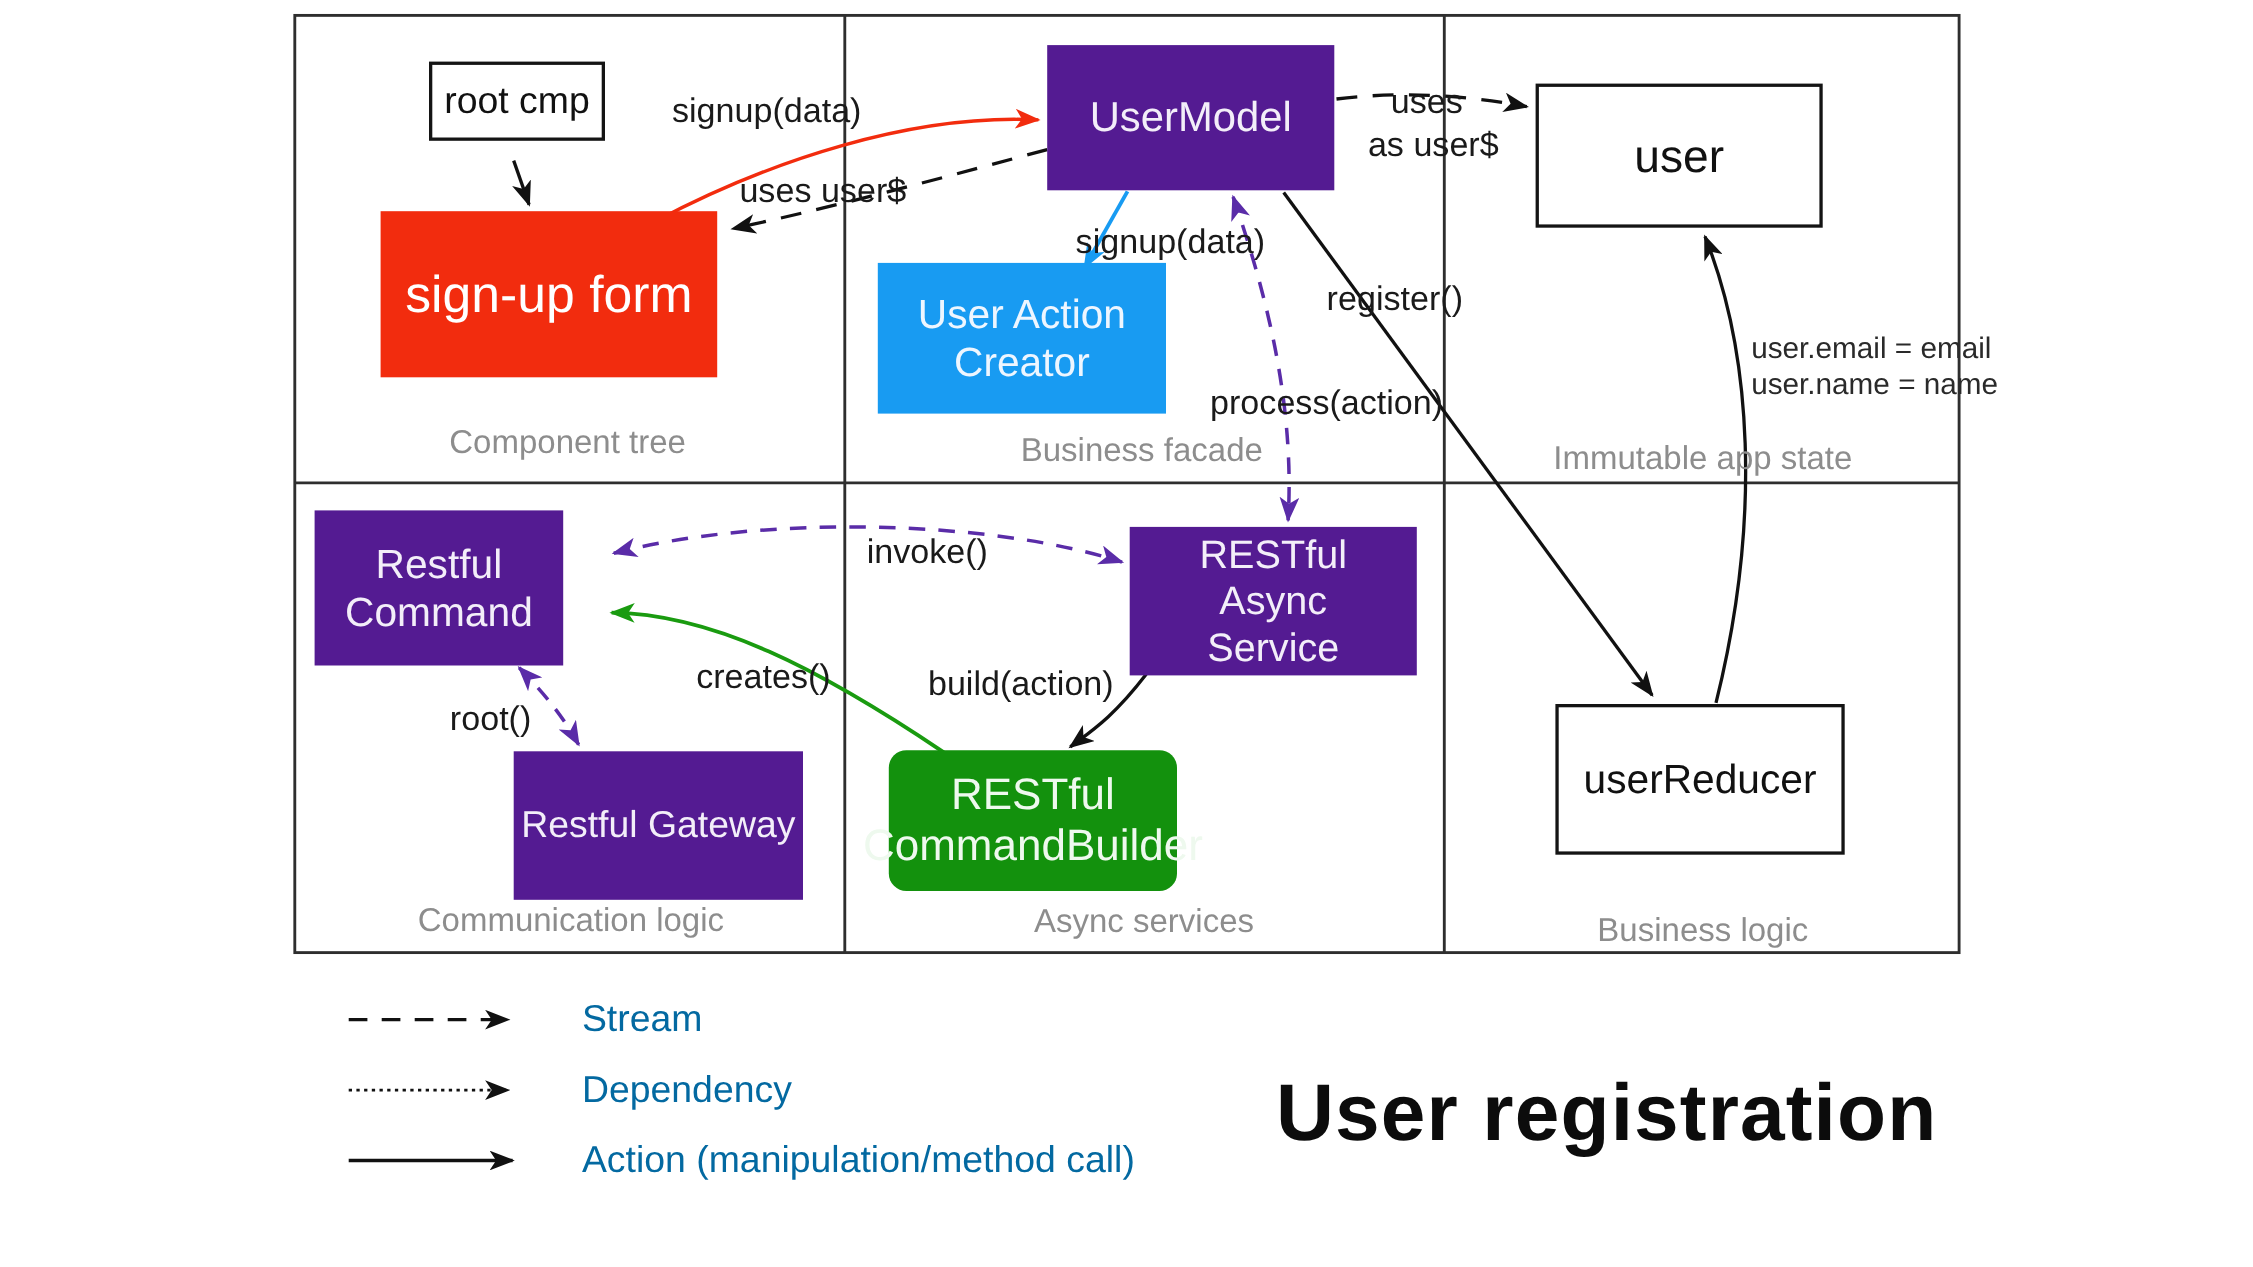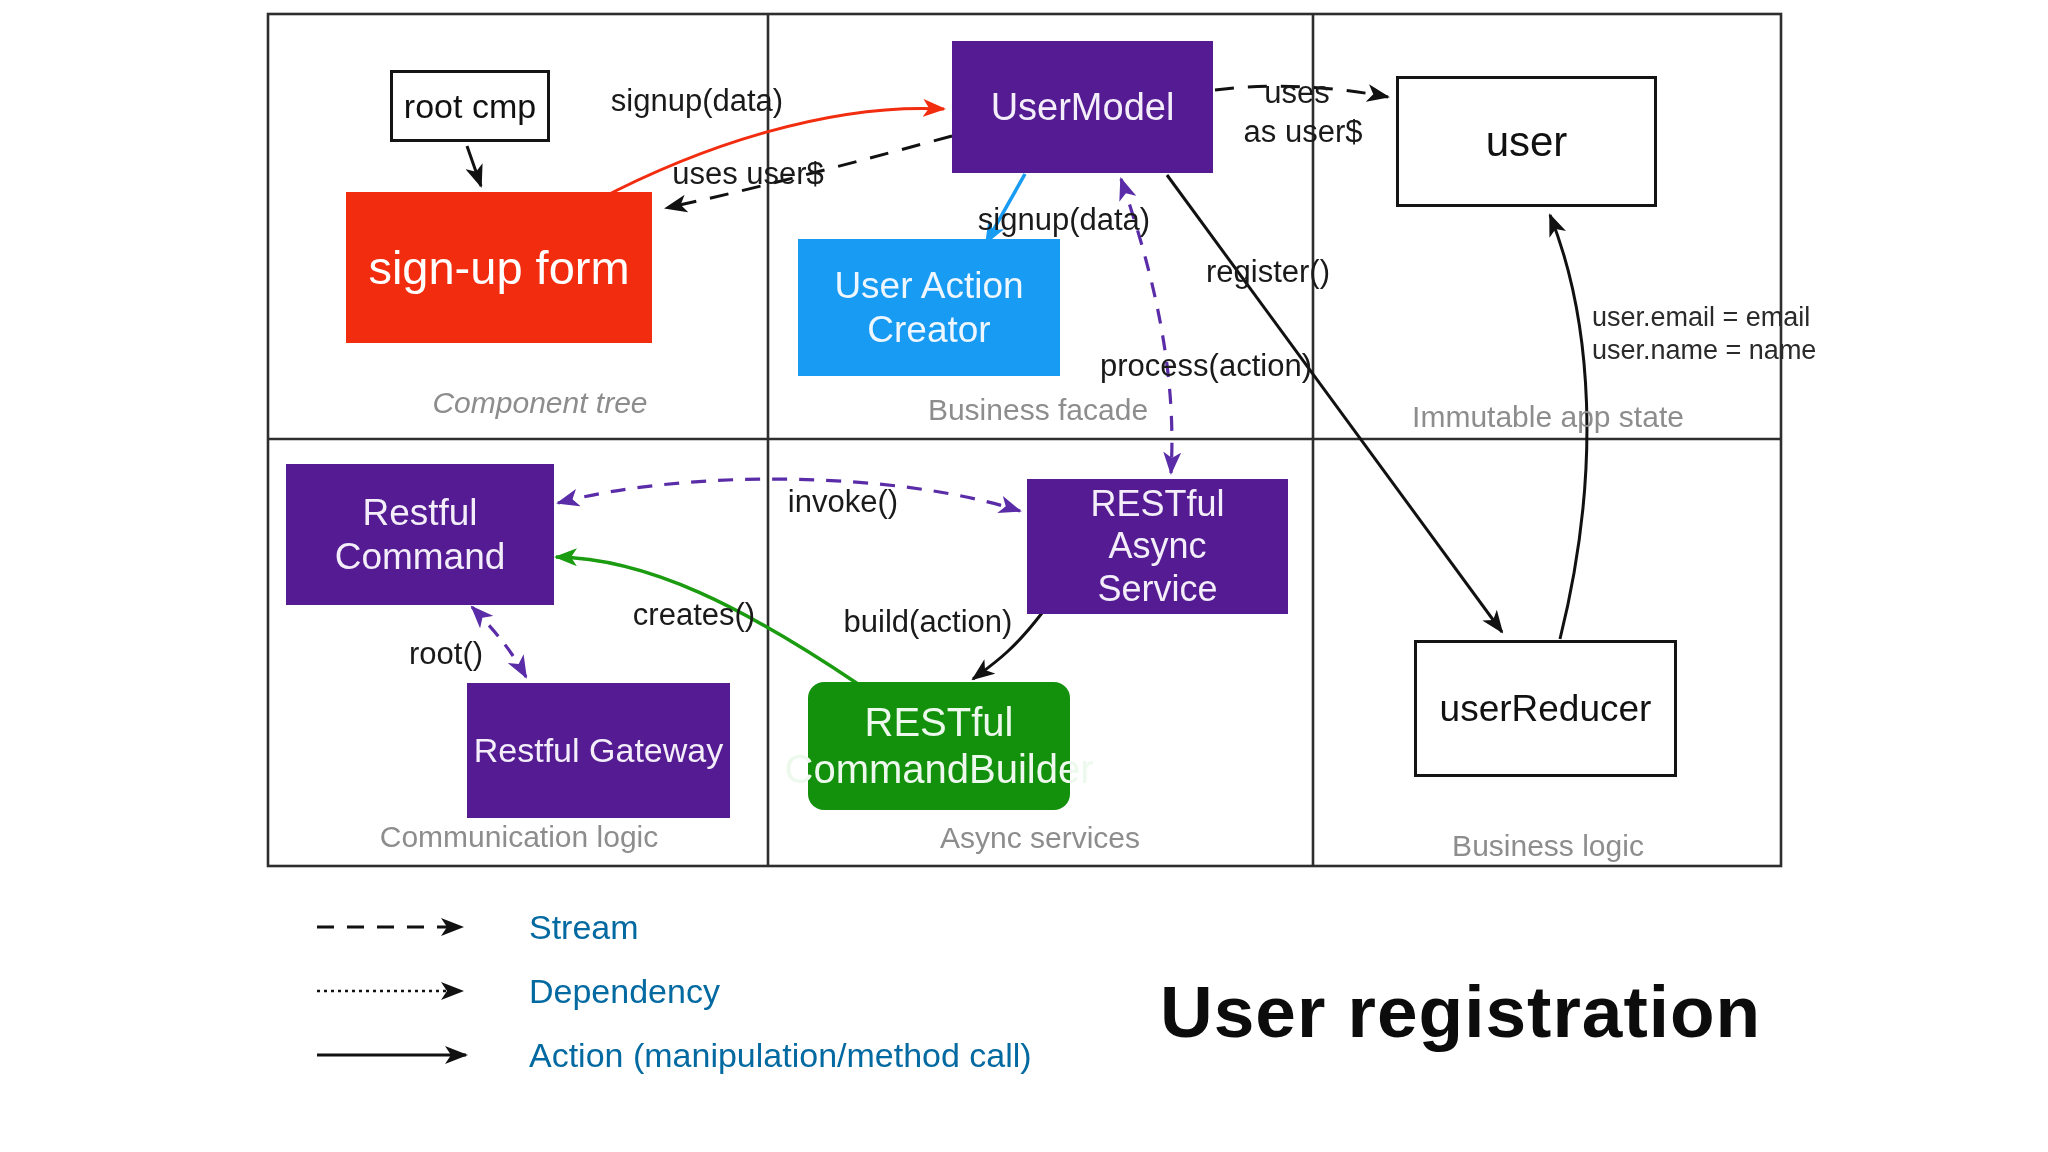--- a/index.html
+++ b/index.html
@@ -99,41 +99,41 @@
       <path d="M 472,607 C 498,634 512,652 526,677" stroke="var(--purpleline)" stroke-width="3.2" stroke-dasharray="14 11" marker-start="url(#mk-purple)" marker-end="url(#mk-purple)"></path>
     </g>
 
     <g fill="none" stroke="#111111">
       <path d="M 317,927 L 462,927" stroke-width="3" stroke-dasharray="17 13" marker-end="url(#mk-black)"></path>
       <path d="M 317,991 L 462,991" stroke-width="2.6" stroke-dasharray="3 4" marker-end="url(#mk-black)"></path>
       <path d="M 317,1055 L 466,1055" stroke-width="3" marker-end="url(#mk-black)"></path>
     </g>
   </svg>
 
-  <div class="node outline" style="left:390px;top:70px;width:160px;height:72px;font-size:34px;text-align:center;">
+  <div class="node outline" style="left:390px;top:56px;width:160px;height:72px;font-size:34px;text-align:center;">
     <span>root cmp</span>
   </div>
 
   <div class="node fill-red" style="left:346px;top:192px;width:306px;height:151px;font-size:47px;white-space:nowrap;">
     <span>sign-up form</span>
   </div>
 
   <div class="node fill-purple" style="left:952px;top:41px;width:261px;height:132px;font-size:38px;">
     <span>UserModel</span>
   </div>
 
   <div class="node fill-blue" style="left:798px;top:239px;width:262px;height:137px;font-size:37px;padding:0 30px;">
     <span>User Action Creator</span>
   </div>
 
   <div class="node outline" style="left:1396px;top:76px;width:261px;height:131px;font-size:42px;">
     <span>user</span>
   </div>
 
-  <div class="node fill-purple" style="left:286px;top:464px;width:268px;height:141px;font-size:37px;padding:0 44px;">
+  <div class="node fill-purple" style="left:286px;top:464px;width:226px;height:141px;font-size:37px;padding:0 44px;">
     <span>Restful Command</span>
   </div>
 
   <div class="node fill-purple" style="left:467px;top:683px;width:263px;height:135px;font-size:34px;white-space:nowrap;">
     <span>Restful Gateway</span>
   </div>
 
   <div class="node fill-purple" style="left:1027px;top:479px;width:261px;height:135px;font-size:36px;padding:0 26px;">
     <span>RESTful Async Service</span>
   </div>
@@ -153,21 +153,21 @@
   <span class="edge-label" style="left:1064px;top:220px;">signup(data)</span>
   <span class="edge-label" style="left:1268px;top:272px;">register()</span>
   <span class="edge-label" style="left:1206px;top:366px;">process(action)</span>
   <span class="edge-label small left-align" style="left:1592px;top:317px;">user.email = email</span>
   <span class="edge-label small left-align" style="left:1592px;top:350px;">user.name = name</span>
   <span class="edge-label" style="left:843px;top:502px;">invoke()</span>
   <span class="edge-label" style="left:694px;top:615px;">creates()</span>
   <span class="edge-label" style="left:928px;top:622px;">build(action)</span>
   <span class="edge-label" style="left:446px;top:654px;">root()</span>
 
-  <span class="panel-label" style="left:540px;top:403px;font-style:italic;">Component tree</span>
+  <span class="panel-label" style="left:516px;top:403px;">Component tree</span>
   <span class="panel-label" style="left:1038px;top:410px;">Business facade</span>
   <span class="panel-label" style="left:1548px;top:417px;">Immutable app state</span>
   <span class="panel-label" style="left:519px;top:837px;">Communication logic</span>
   <span class="panel-label" style="left:1040px;top:838px;">Async services</span>
   <span class="panel-label" style="left:1548px;top:846px;">Business logic</span>
 
   <span class="legend-label" style="left:529px;top:927px;">Stream</span>
   <span class="legend-label" style="left:529px;top:991px;">Dependency</span>
   <span class="legend-label" style="left:529px;top:1055px;">Action (manipulation/method call)</span>
 

